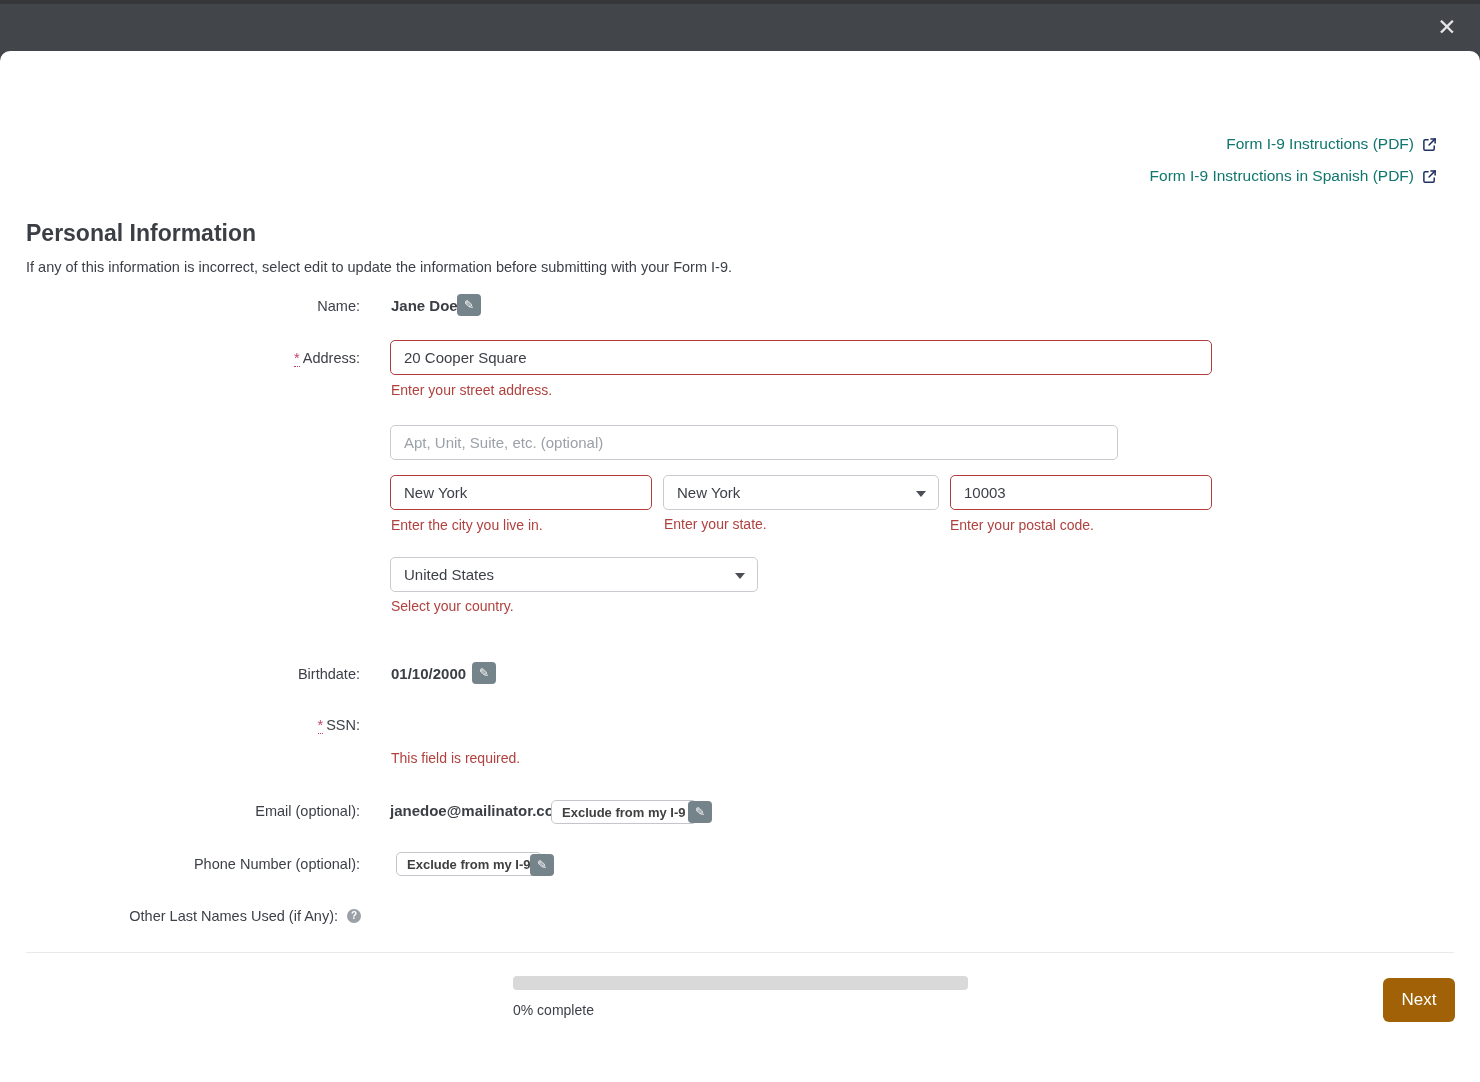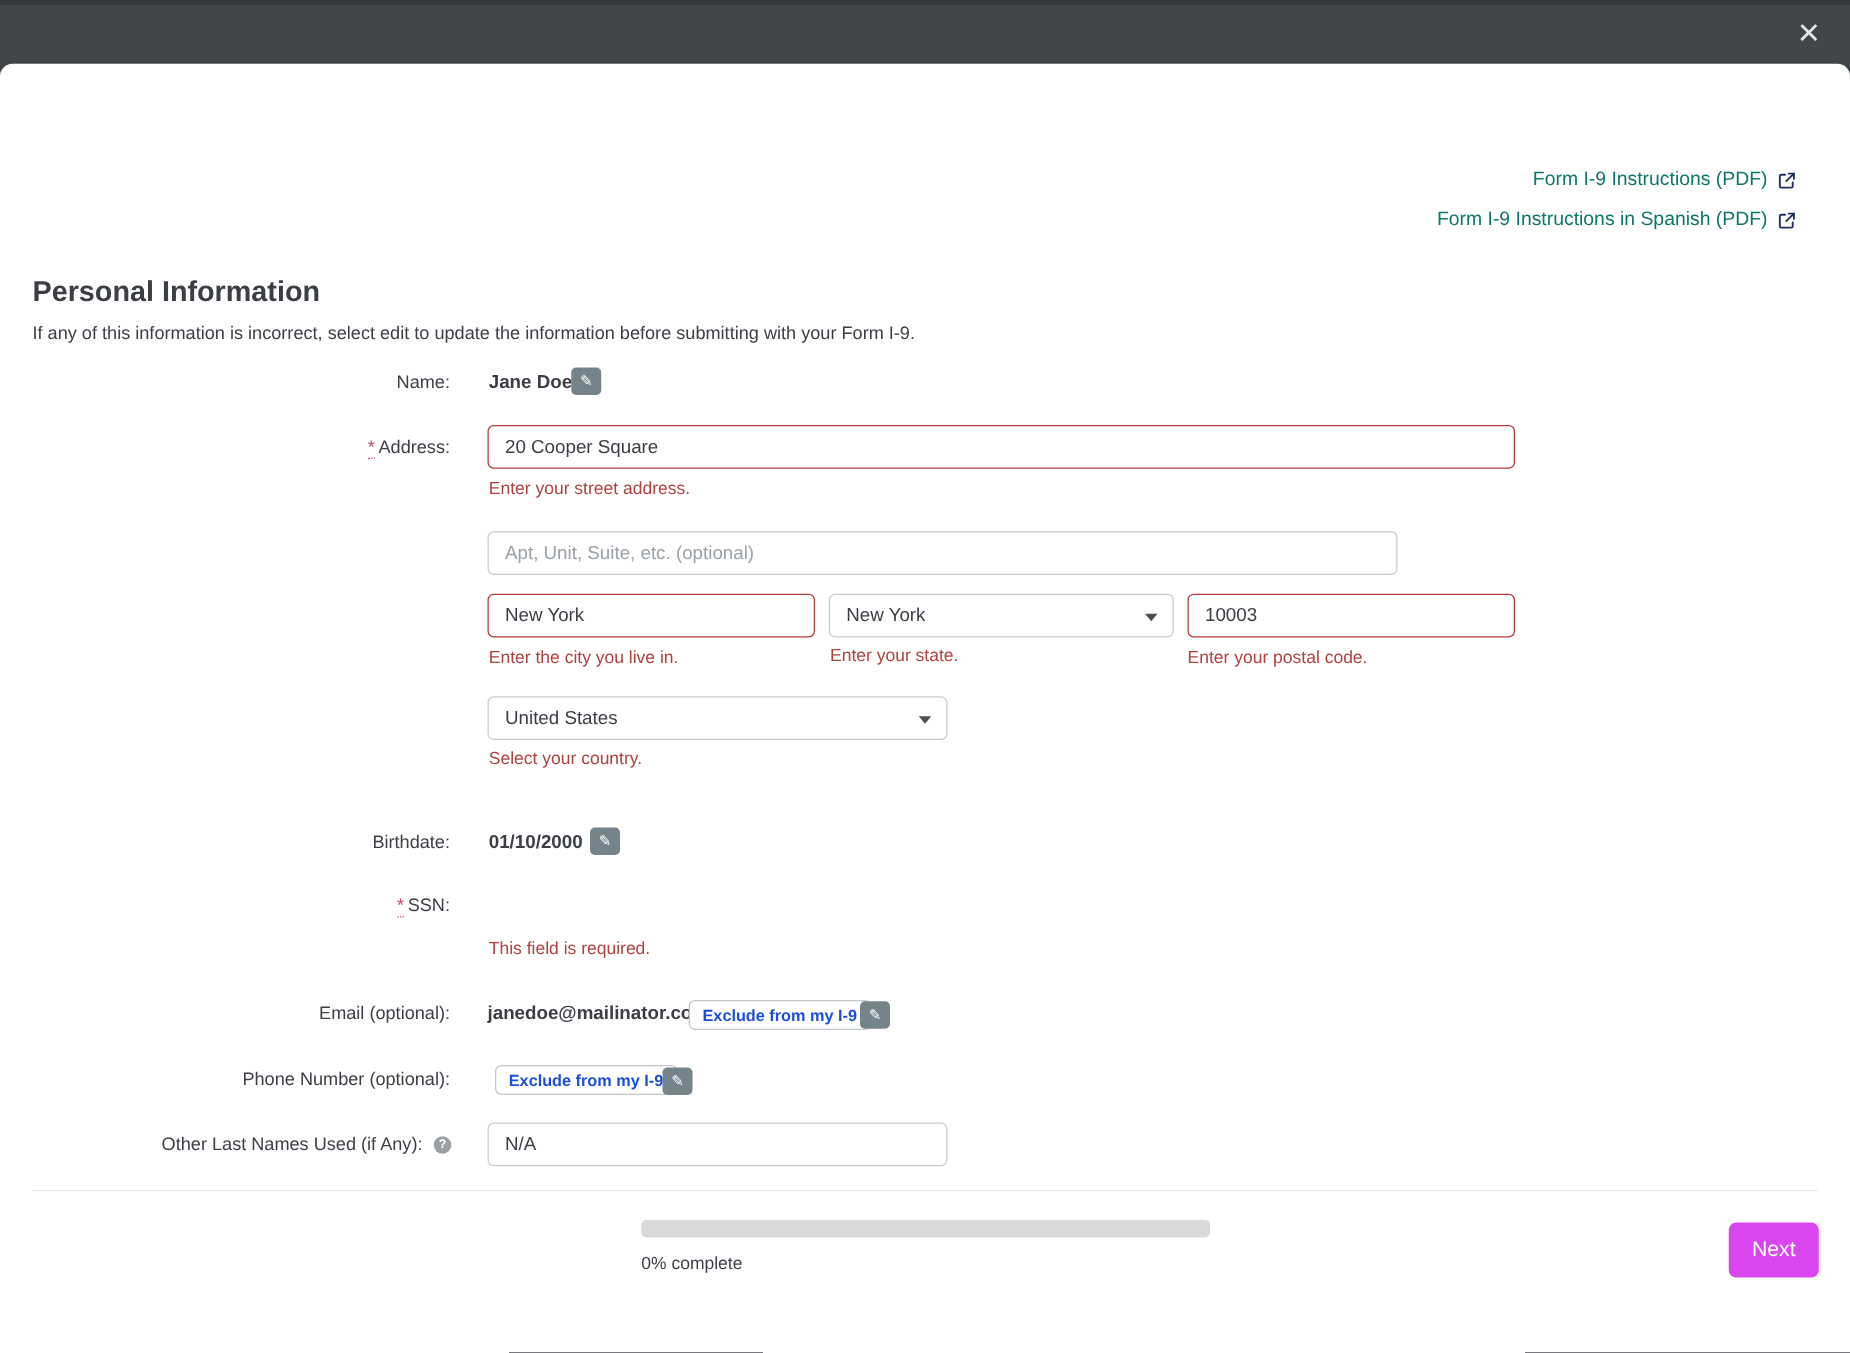--- a/index.html
+++ b/index.html
@@ -39,33 +39,33 @@
   .ti.err { border:1.5px solid #b23c3c; }
 
   .sel { position:absolute; height:35px; border:1px solid #c8ccd0; border-radius:5px; background:#fff;
          display:flex; align-items:center; padding:0 30px 0 13px; font-size:15px; color:#3c3f46; cursor:pointer; }
   .caret { position:absolute; right:12px; top:15px; width:0; height:0;
            border-left:5px solid transparent; border-right:5px solid transparent; border-top:6px solid #4b4e54; }
 
   .err-text { position:absolute; font-size:14px; color:#b0413e; }
 
   .badge { position:absolute; height:24px; border:1px solid #c3c7cb; border-radius:5px; background:#fff;
-           color:#1d4ed8; font-weight:700; font-size:13px; padding:4px 10px; display:flex; align-items:center; }
+           color:#404040; font-weight:700; font-size:13px; padding:4px 10px; display:flex; align-items:center; }
 
   .help-icon { position:absolute; width:14px; height:14px; border-radius:50%; background:#9aa0a6; border:none;
                color:#fff; font-size:10px; font-weight:700; line-height:14px; text-align:center; cursor:pointer; }
 
   .divider { position:absolute; top:901px; left:26px; width:1428px; height:1px; background:#e9e9e9; }
 
   .progress-track { position:absolute; top:925px; left:513px; width:455px; height:14px; background:#d9d9d9;
                     border-radius:4px; overflow:hidden; }
   .progress-fill { height:100%; width:0%; background:#0d5c50; }
   .progress-label { position:absolute; top:951px; left:513px; font-size:14px; color:#3c3f46; }
 
-  .next-btn { position:absolute; top:927px; left:1383px; width:72px; height:44px; background:#d946ef; border:none;
+  .next-btn { position:absolute; top:927px; left:1383px; width:72px; height:44px; background:#a16207; border:none;
               border-radius:6px; color:#ffffff; font-size:17px; font-family:inherit; cursor:pointer; }
 </style>
 </head>
 <body>
 
 <div id="page">
 
   <div class="topbar">
     <button class="close-btn">✕</button>
   </div>
@@ -146,21 +146,20 @@
     <div class="lbl" style="top:805px;">Phone Number (optional):</div>
     <div class="badge" style="top:801px; left:396px;">Exclude from my I-9</div>
     <button class="edit-btn" style="top:803px; left:530px;">
       <span>✎</span>
     </button>
 
     <div class="lbl" style="top:857px; width:318px;">Other Last Names Used (if Any):</div>
     <button class="help-icon" style="top:858px; left:347px;">
       <span>?</span>
     </button>
-    <input class="ti" style="top: 847px; left: 390px; width: 368px;" value="N/A">
 
     <div class="divider"></div>
 
     <div class="progress-track">
       <div class="progress-fill" style="width: 0%;"></div>
     </div>
     <div class="progress-label">0% complete</div>
 
     <button class="next-btn">Next</button>
 

